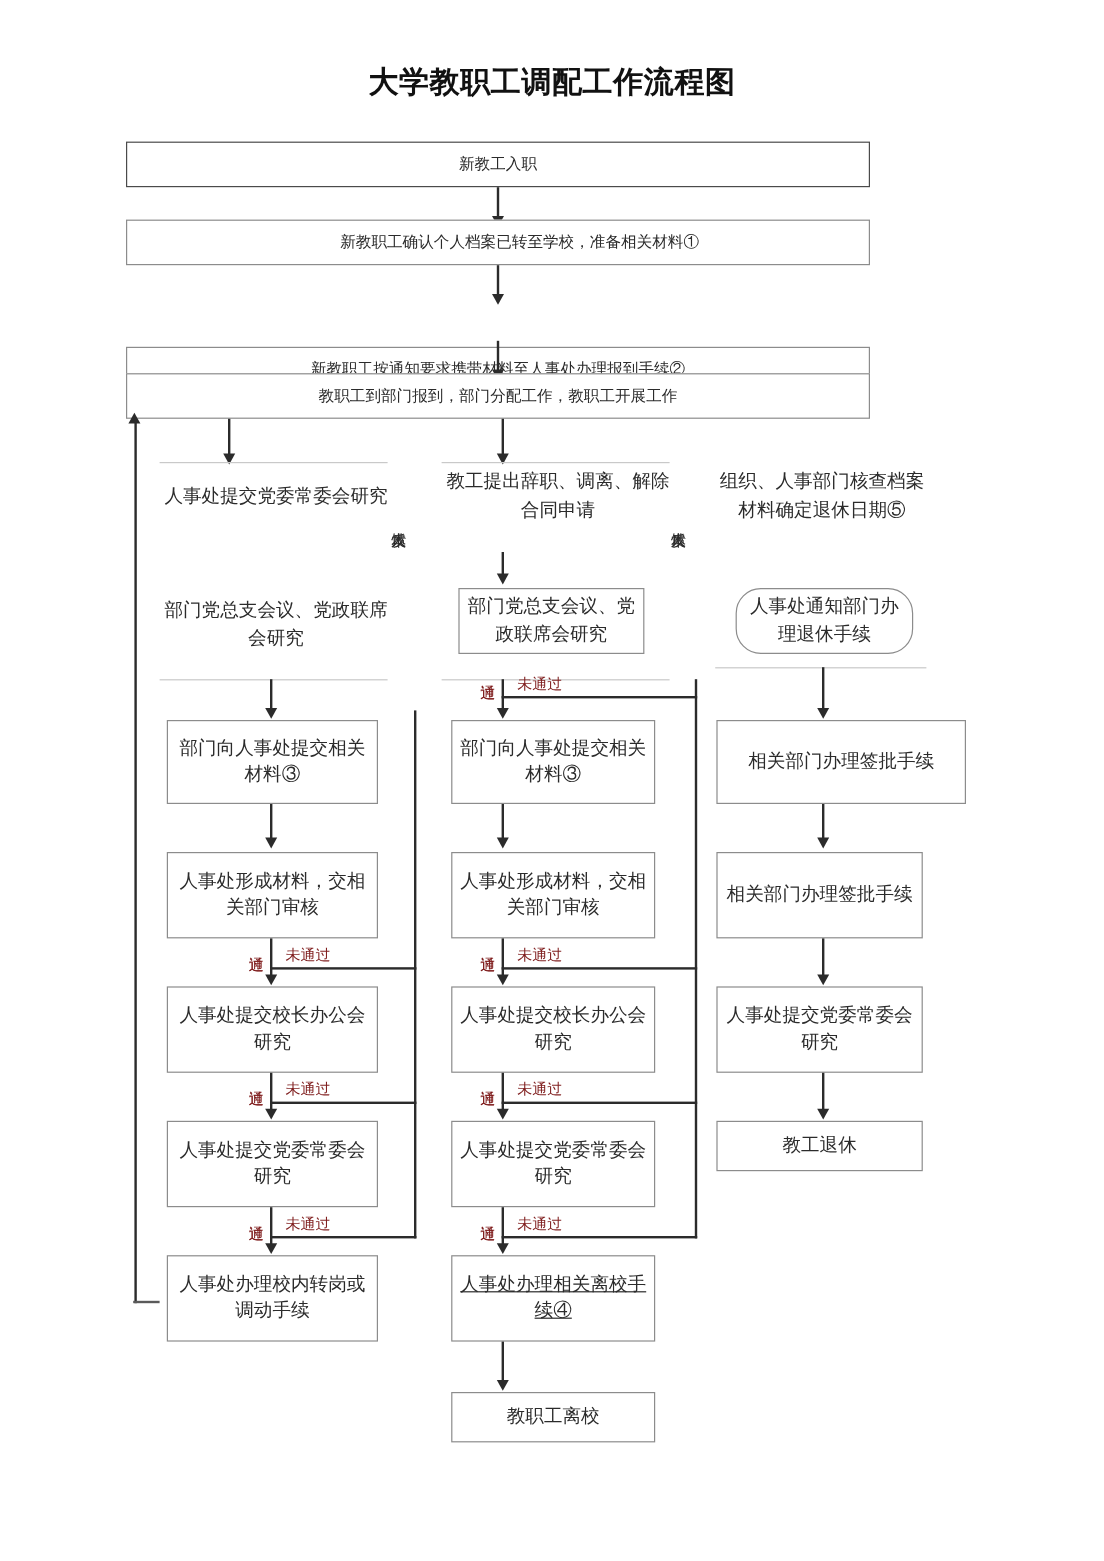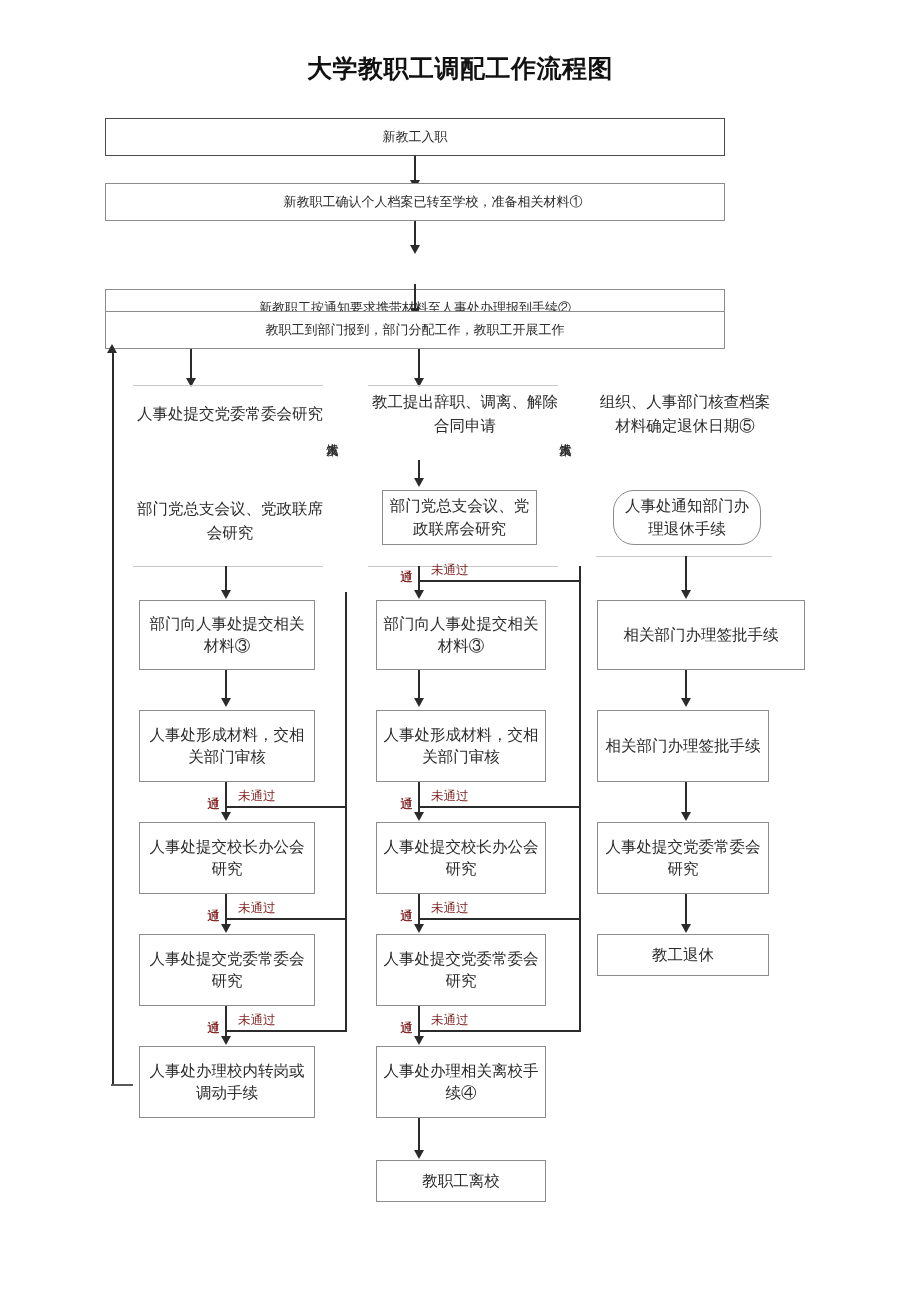--- a/index.html
+++ b/index.html
@@ -261,21 +261,21 @@
   <div class="lbl vert" style="left:400px;top:1011px;height:34px;">
     <span>通过</span>
   </div>
   <div class="lbl" style="left:431px;top:1013px;">
     <span>未通过</span>
   </div>
   <div class="ln h" style="left:418px;top:1030px;width:163px;"></div>
 
   <div class="ln v" style="left:579px;top:566px;height:466px;"></div>
 
-  <div class="node col" style="left:376px;top:1046px;width:170px;height:72px;">
+  <div class="node col" style="left:376px;top:1046px;width:170px;height:72px;text-decoration:underline;">
     <span class="txt">人事处办理相关离校手续④</span>
   </div>
 
   <div class="ln v" style="left:418px;top:1118px;height:36px;"></div>
   <div class="arrow down" style="left:413.5px;top:1150px;"></div>
 
   <div class="node col" style="left:376px;top:1160px;width:170px;height:42px;">
     <span class="txt">教职工离校</span>
   </div>
 

